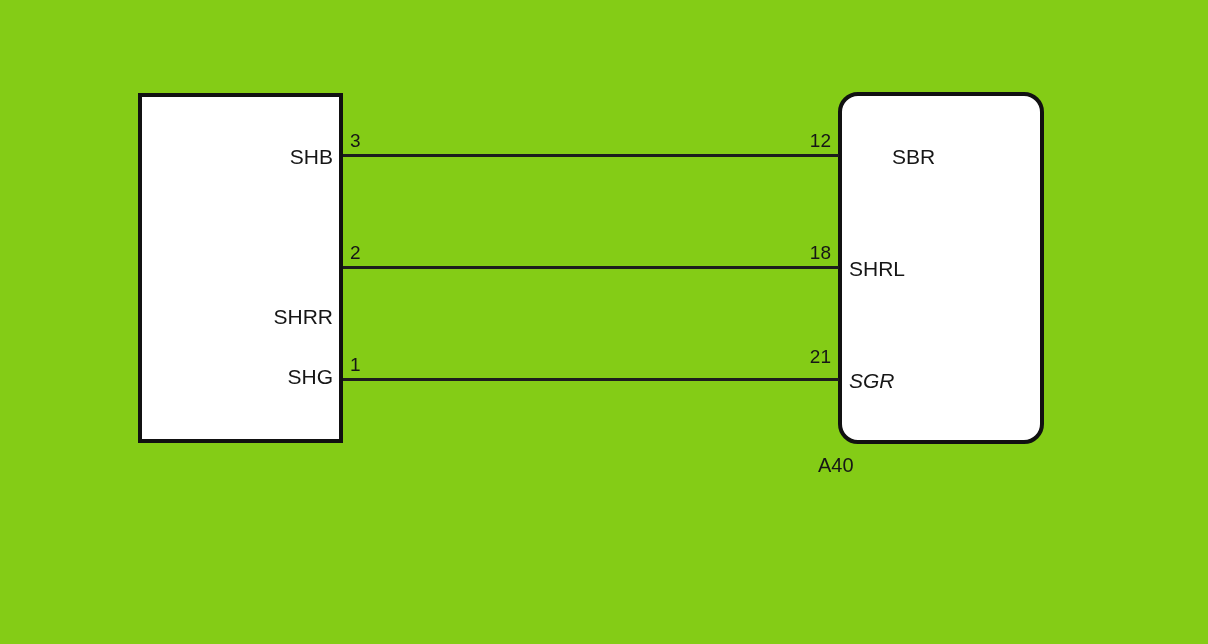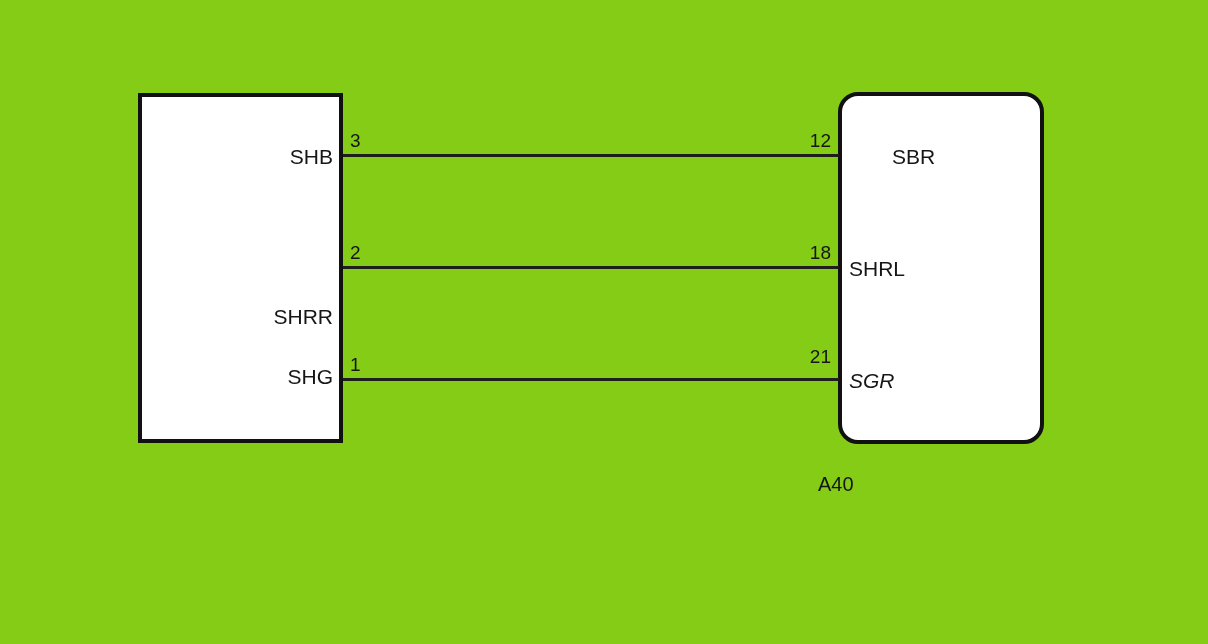--- a/index.html
+++ b/index.html
@@ -82,21 +82,21 @@
 
   
   .caption {
     position: absolute;
     font-size: 20px;
     line-height: 27px;
     white-space: nowrap;
     color: #161616;
   }
   #left-caption  { left: 112px; top: 452px; }
-  #right-caption { left: 818px; top: 471px; text-align: right; }
+  #right-caption { left: 818px; top: 452px; text-align: right; }
   .caption-code { display: block; }
   .caption-name { display: block; }
 </style>
 </head>
 <body>
 
 <div id="diagram-root">
 
   <div id="left-connector-box" class="connector-box"></div>
 

